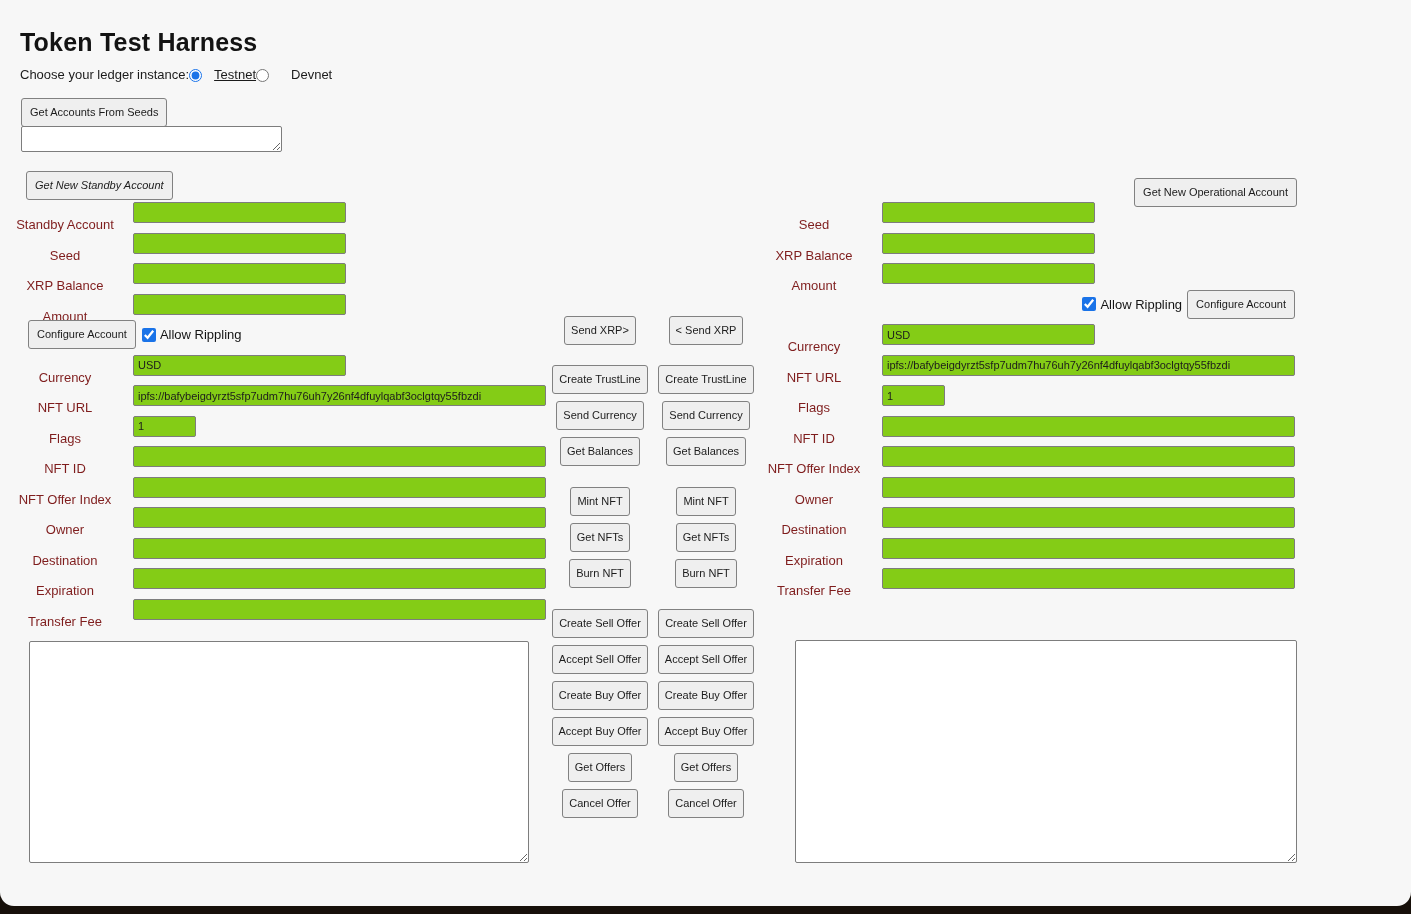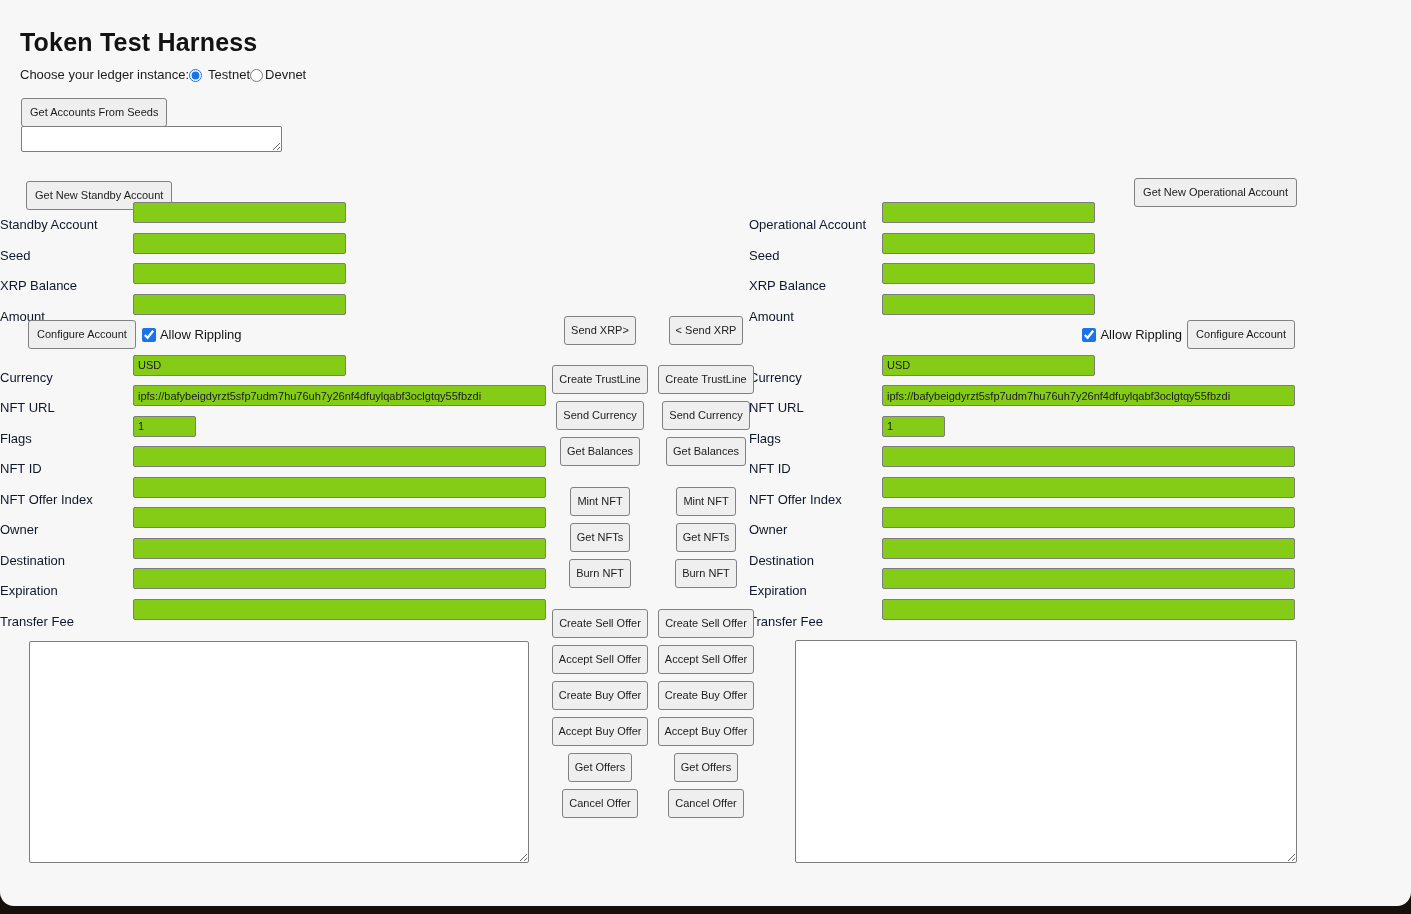--- a/index.html
+++ b/index.html
@@ -21,45 +21,45 @@
   .page{
     position:absolute;left:0;top:0;width:1411px;height:906px;
     background:var(--page-bg);
     border-radius:0 0 14px 14px;
     overflow:hidden;
   }
   .abs{position:absolute;}
   .title{left:20px;top:12px;font-size:25px;font-weight:600;color:#131313;letter-spacing:.2px;margin-top:16px;}
   .ledger-row{left:20px;top:64px;height:18px;display:flex;align-items:flex-end;font-size:13px;}
   .ledger-row .radio{width:13px;height:13px;accent-color:var(--accent);margin:0;}
-  .r1{margin-left:20px;} .rl1{margin-left:6px;} .r2{margin-left:24px;} .rl2{margin-left:2px;}
+  .r1{margin-left:20px;} .rl1{margin-left:12px;text-decoration:underline;} .r2{margin-left:24px;} .rl2{margin-left:22px;}
   button{
     font-family:inherit;font-size:11px;color:#1c1c1c;
     background:var(--button-bg);border:1px solid #818181;border-radius:3px;
     padding:3px 8px;height:21px;line-height:13px;white-space:nowrap;
   }
   input[type=text]{
     font-family:inherit;font-size:11px;color:#1c1c1c;
     border:1px solid var(--input-border);border-radius:2px;background:#84cc16;
     height:21px;box-sizing:border-box;padding:2px 4px;
   }
   textarea{
     font-family:inherit;font-size:11px;color:#1c1c1c;
     border:1px solid var(--input-border);border-radius:2px;background:#fff;
     box-sizing:border-box;resize:both;
   }
   .seeds-btn{left:21px;top:98px;}
   .seeds-ta{left:21px;top:126px;width:261px;height:26px;}
-  .standby-new{left:26px;top:181px;}
+  .standby-new{left:26px;top:171px;font-style:italic;}
   .op-new{right:114px;top:178px;}
   .fcol{display:flex;flex-direction:column;gap:9.5px;}
   .fcol-left{left:0;top:202px;width:560px;}
   .fcol-right{left:749px;top:202px;width:546px;}
   .frow{display:flex;align-items:center;height:21px;}
-  .flabel{display:inline-block;width:130px;padding-right:3px;text-align:left;font-size:13px;color:#0f172a;white-space:nowrap;margin-top:24px;}
+  .flabel{display:inline-block;width:130px;padding-right:3px;text-align:center;font-size:13px;color:#7f1d1d;white-space:nowrap;margin-top:24px;}
   .w213{width:213px;} .w413{width:413px;} .w63{width:63px;}
   .cfg-row-left .cfg-btn{margin-left:28px;}
   .cfg-row-left .chk{margin-left:6px;}
   .cfg-row-left .chklabel{margin-left:4px;}
   .cfg-row-right{justify-content:flex-end;}
   .cfg-row-right .chklabel{margin-left:4px;}
   .cfg-row-right .cfg-btn{margin-left:5px;}
   .chk{width:14px;height:14px;accent-color:var(--accent);margin:0;}
   .chklabel{font-size:13px;color:#141414;}
   .actions{display:flex;flex-direction:column;gap:7px;align-items:center;}
@@ -147,24 +147,20 @@
       <input type="text" class="w413" value="" style="">
     </div>
     <div class="frow">
       <span class="flabel">Transfer Fee</span>
       <input type="text" class="w413" value="" style="">
     </div>
   </div>
 
   <div class="abs fcol fcol-right">
     <div class="frow">
-      <span class="flabel">Operational Account</span>
-      <input type="text" class="w213" value="" style="">
-    </div>
-    <div class="frow">
       <span class="flabel">Seed</span>
       <input type="text" class="w213" value="" style="">
     </div>
     <div class="frow">
       <span class="flabel">XRP Balance</span>
       <input type="text" class="w213" value="" style="">
     </div>
     <div class="frow">
       <span class="flabel">Amount</span>
       <input type="text" class="w213" value="" style="">

